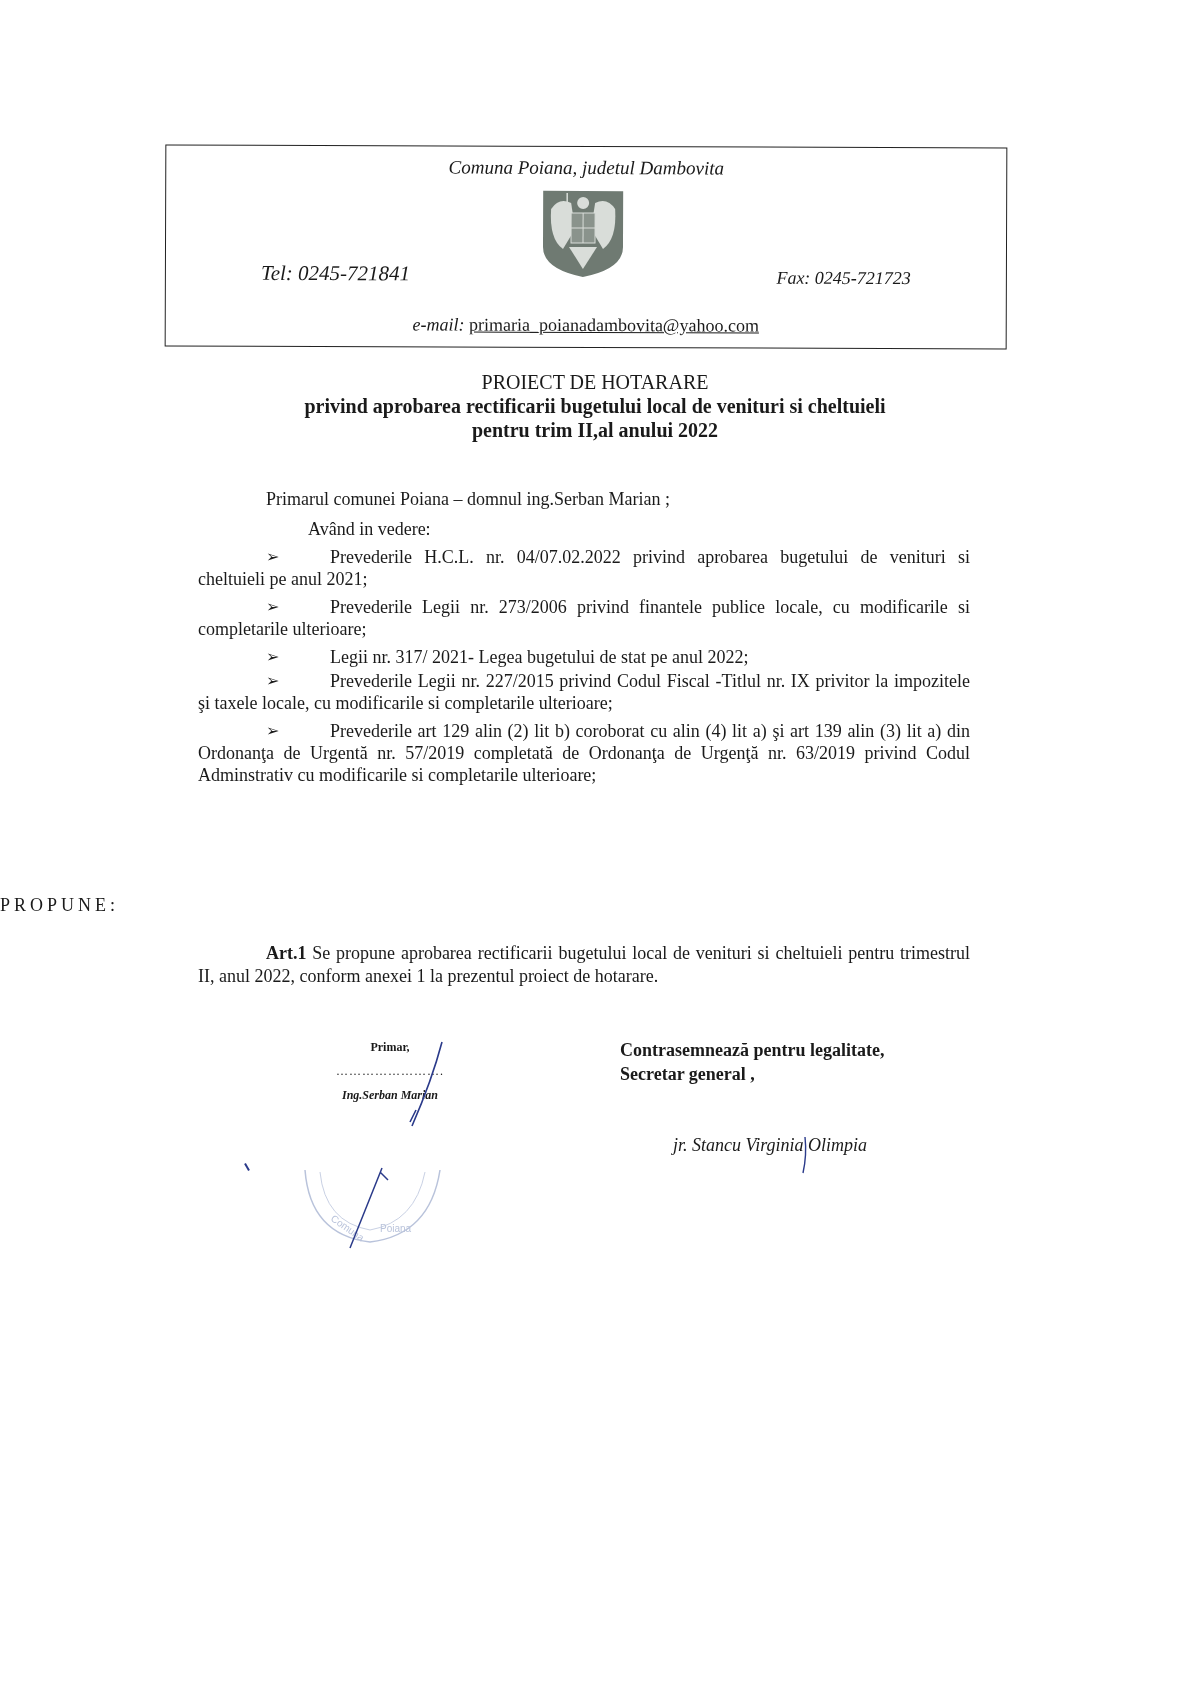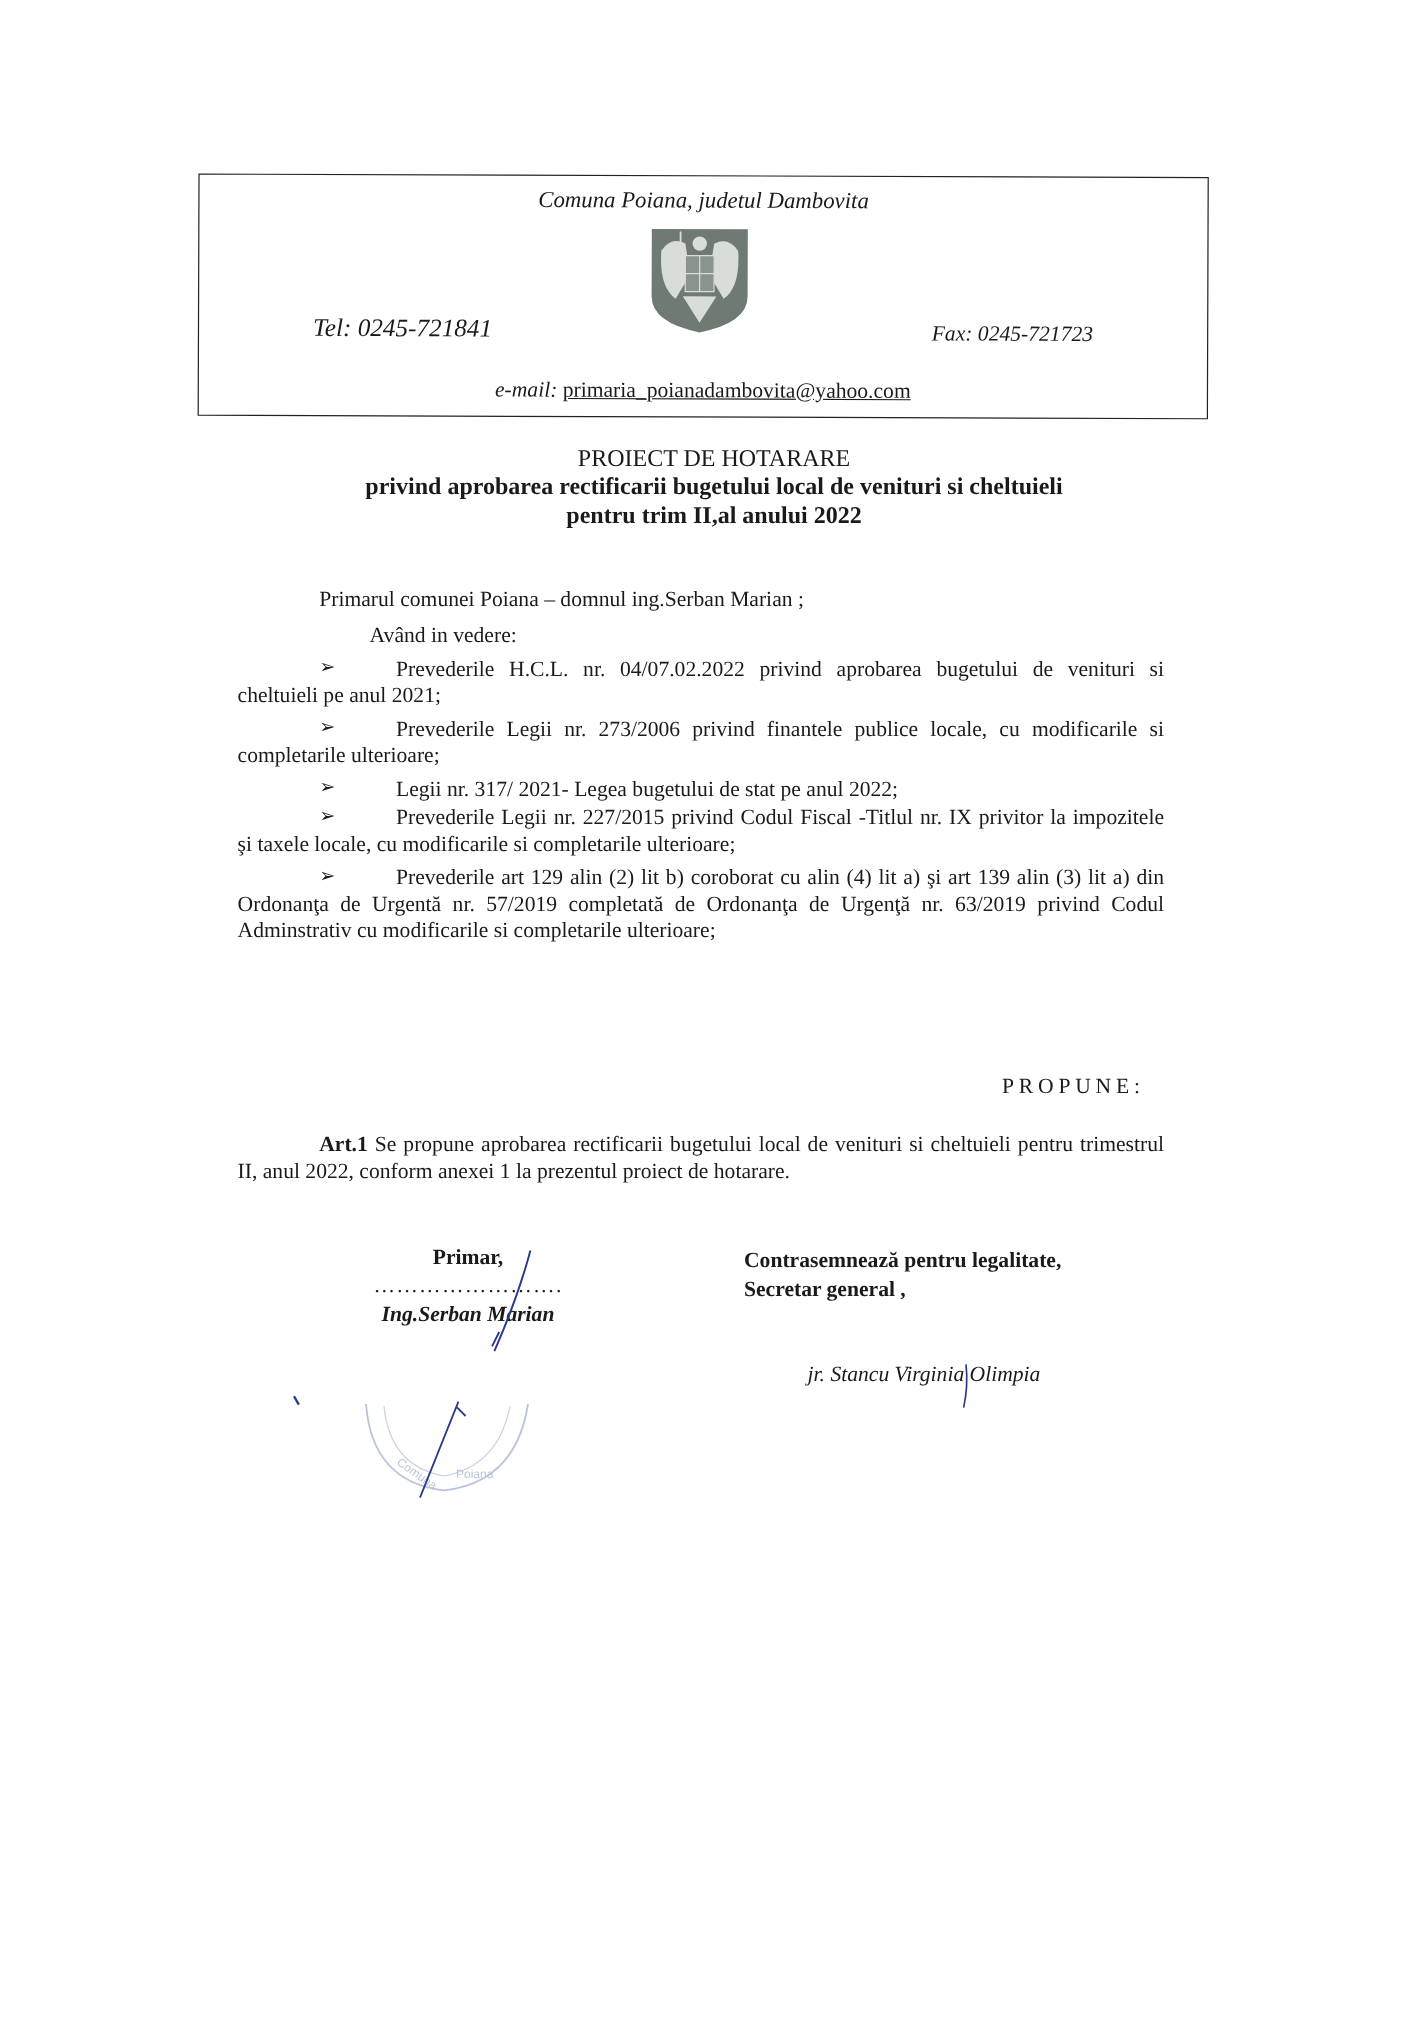--- a/index.html
+++ b/index.html
@@ -17,24 +17,24 @@
     .email .addr { text-decoration: underline; }
     .title-block { position: absolute; left: 200px; width: 790px; top: 370px; text-align: center;
       font-weight: bold; font-size: 20px; line-height: 24px; }
     .body { position: absolute; left: 198px; width: 772px; top: 488px; font-size: 18px; line-height: 22px; }
     .p { margin: 0; text-align: justify; }
     .indent1 { padding-left: 68px; }
     .indent2 { padding-left: 110px; }
     .bullet { position: relative; text-indent: 132px; margin-top: 6px; }
     .bullet .arrow { position: absolute; left: 68px; top: 0; text-indent: 0; font-size: 16px; }
     .bold { font-weight: bold; }
-    .propune { position: absolute; left: 0; width: 954px; top: 895px; text-align: right;
+    .propune { position: absolute; left: 0; width: 954px; top: 895px; text-align: left;
       font-size: 18px; letter-spacing: 4px; }
     .art { position: absolute; left: 198px; width: 772px; top: 942px; font-size: 18px; line-height: 23px; text-align: justify; }
-    .sig-left { position: absolute; left: 290px; width: 200px; top: 1035px; text-align: center; font-size: 18px; line-height: 24px; }
+    .sig-left { position: absolute; left: 290px; width: 200px; top: 1035px; text-align: center; font-size: 12px; line-height: 24px; }
     .sig-right { position: absolute; left: 620px; width: 330px; top: 1038px; font-size: 18px; line-height: 24px; font-weight: bold; }
     .sig-name-r { position: absolute; left: 640px; width: 260px; top: 1135px; text-align: center; font-style: italic; font-size: 18px; }
     .stamp { position: absolute; left: 290px; top: 1160px; width: 160px; height: 90px; }
     .sig-stroke { position: absolute; }
   </style>
 </head>
 <body>
 
 <div class="header-box">
   <div class="hdr-title">Comuna Poiana, judetul  Dambovita</div>

